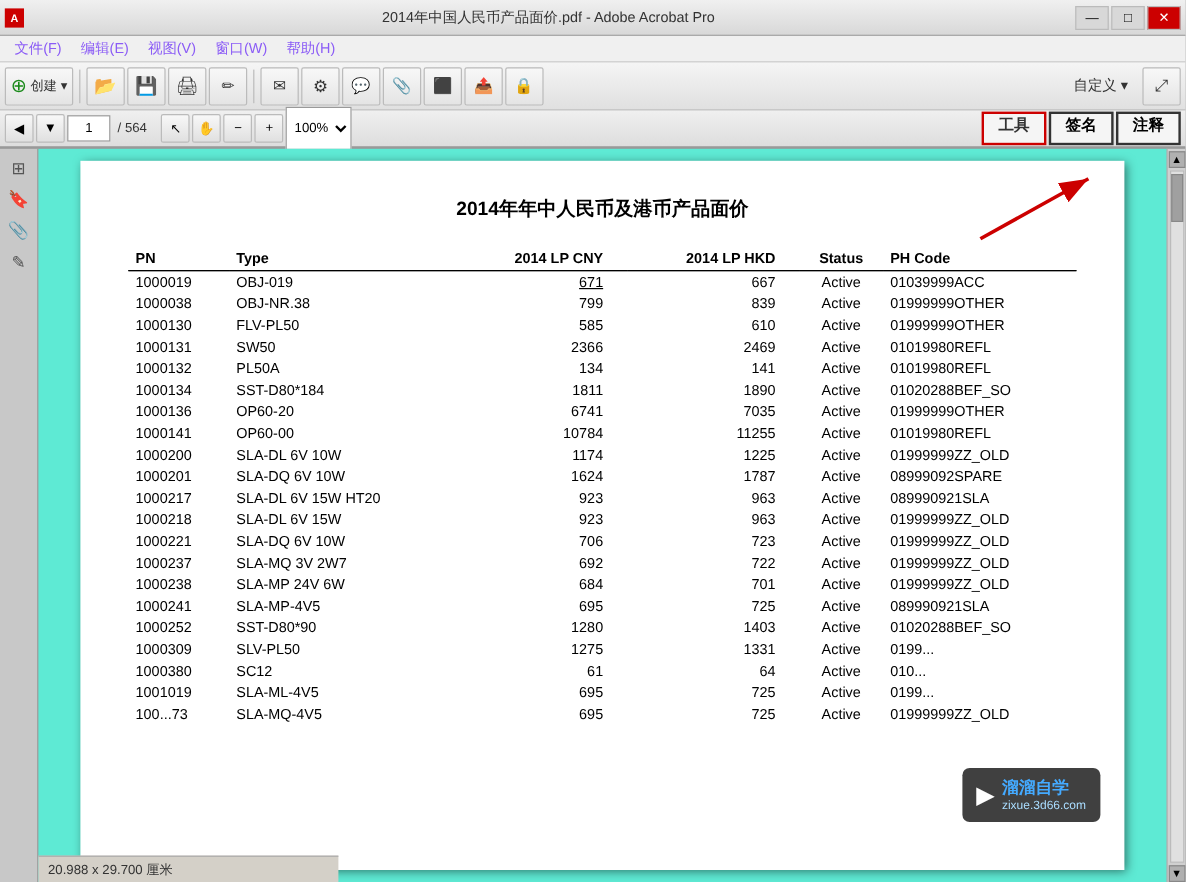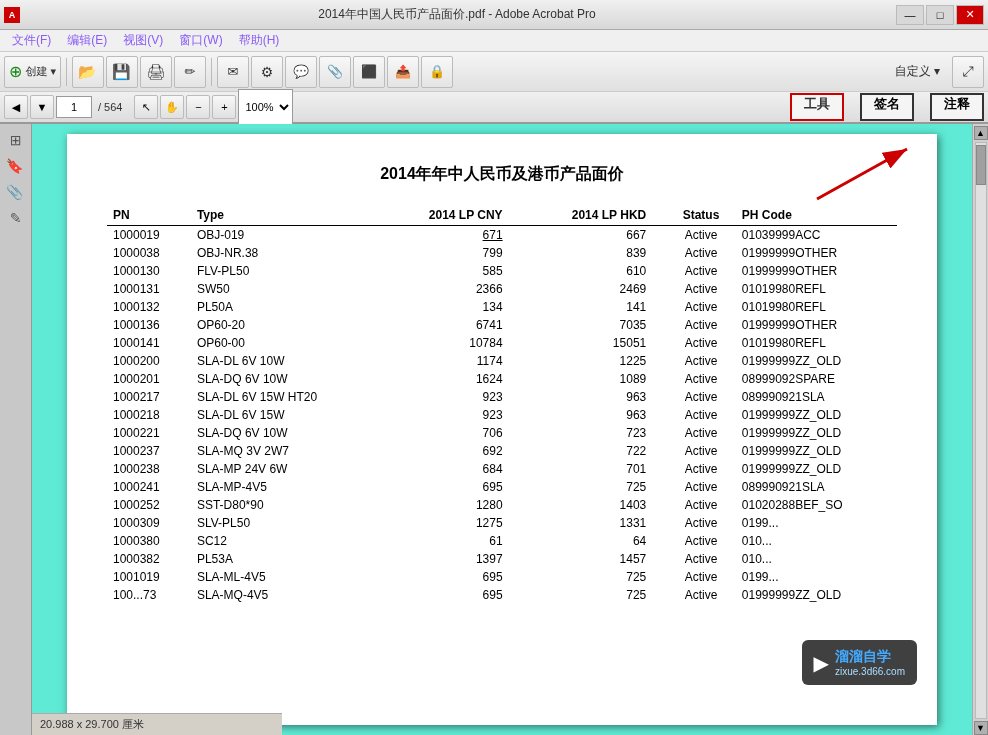--- a/index.html
+++ b/index.html
@@ -91,21 +91,21 @@
       background: #fff;
     }
     .page-total { font-size: 11px; color: #333; padding: 0 4px; }
     .zoom-select {
       height: 36px;
       border: 1px solid #999;
       font-size: 11px;
       background: #fff;
       padding: 0 2px;
     }
-    .nav-right { margin-left: auto; display: flex; gap: 16px; text-align: center; }
+    .nav-right { margin-left: auto; display: flex; gap: 2px; text-align: center; }
     .nav-right-btn {
       height: 28px;
       padding: 0 12px;
       border: 2px solid #333;
       background: #f5f5f5;
       cursor: pointer;
       font-size: 13px;
       font-weight: bold;
     }
     .nav-right-btn.tools { border: 2px solid #cc0000; color: #333; }
@@ -387,48 +387,56 @@
   </tr>
             <tr>
     <td>1000132</td>
     <td>PL50A</td>
     <td class="num" style="padding-right:20px;">134</td>
     <td class="num" style="padding-right:20px;">141</td>
     <td class="center">Active</td>
     <td>01019980REFL</td>
   </tr>
             <tr>
+    <td>1000134</td>
+    <td>SST-D80*184</td>
+    <td class="num" style="padding-right:20px;">1811</td>
+    <td class="num" style="padding-right:20px;">1890</td>
+    <td class="center">Active</td>
+    <td>01020288BEF_SO</td>
+  </tr>
+            <tr>
     <td>1000136</td>
     <td>OP60-20</td>
     <td class="num" style="padding-right:20px;">6741</td>
     <td class="num" style="padding-right:20px;">7035</td>
     <td class="center">Active</td>
     <td>01999999OTHER</td>
   </tr>
             <tr>
     <td>1000141</td>
     <td>OP60-00</td>
     <td class="num" style="padding-right:20px;">10784</td>
-    <td class="num" style="padding-right:20px;">15051</td>
+    <td class="num" style="padding-right:20px;">11255</td>
     <td class="center">Active</td>
     <td>01019980REFL</td>
   </tr>
             <tr>
     <td>1000200</td>
     <td>SLA-DL  6V 10W</td>
     <td class="num" style="padding-right:20px;">1174</td>
     <td class="num" style="padding-right:20px;">1225</td>
     <td class="center">Active</td>
     <td>01999999ZZ_OLD</td>
   </tr>
             <tr>
     <td>1000201</td>
     <td>SLA-DQ  6V 10W</td>
     <td class="num" style="padding-right:20px;">1624</td>
-    <td class="num" style="padding-right:20px;">1089</td>
+    <td class="num" style="padding-right:20px;">1787</td>
     <td class="center">Active</td>
     <td>08999092SPARE</td>
   </tr>
             <tr>
     <td>1000217</td>
     <td>SLA-DL 6V 15W HT20</td>
     <td class="num" style="padding-right:20px;">923</td>
     <td class="num" style="padding-right:20px;">963</td>
     <td class="center">Active</td>
     <td>089990921SLA</td>
@@ -487,28 +495,20 @@
     <td class="num" style="padding-right:20px;">1275</td>
     <td class="num" style="padding-right:20px;">1331</td>
     <td class="center">Active</td>
     <td>0199...</td>
   </tr>
             <tr>
     <td>1000380</td>
     <td>SC12</td>
     <td class="num" style="padding-right:20px;">61</td>
     <td class="num" style="padding-right:20px;">64</td>
-    <td class="center">Active</td>
-    <td>010...</td>
-  </tr>
-            <tr>
-    <td>1000382</td>
-    <td>PL53A</td>
-    <td class="num" style="padding-right:20px;">1397</td>
-    <td class="num" style="padding-right:20px;">1457</td>
     <td class="center">Active</td>
     <td>010...</td>
   </tr>
             <tr>
     <td>1001019</td>
     <td>SLA-ML-4V5</td>
     <td class="num" style="padding-right:20px;">695</td>
     <td class="num" style="padding-right:20px;">725</td>
     <td class="center">Active</td>
     <td>0199...</td>

